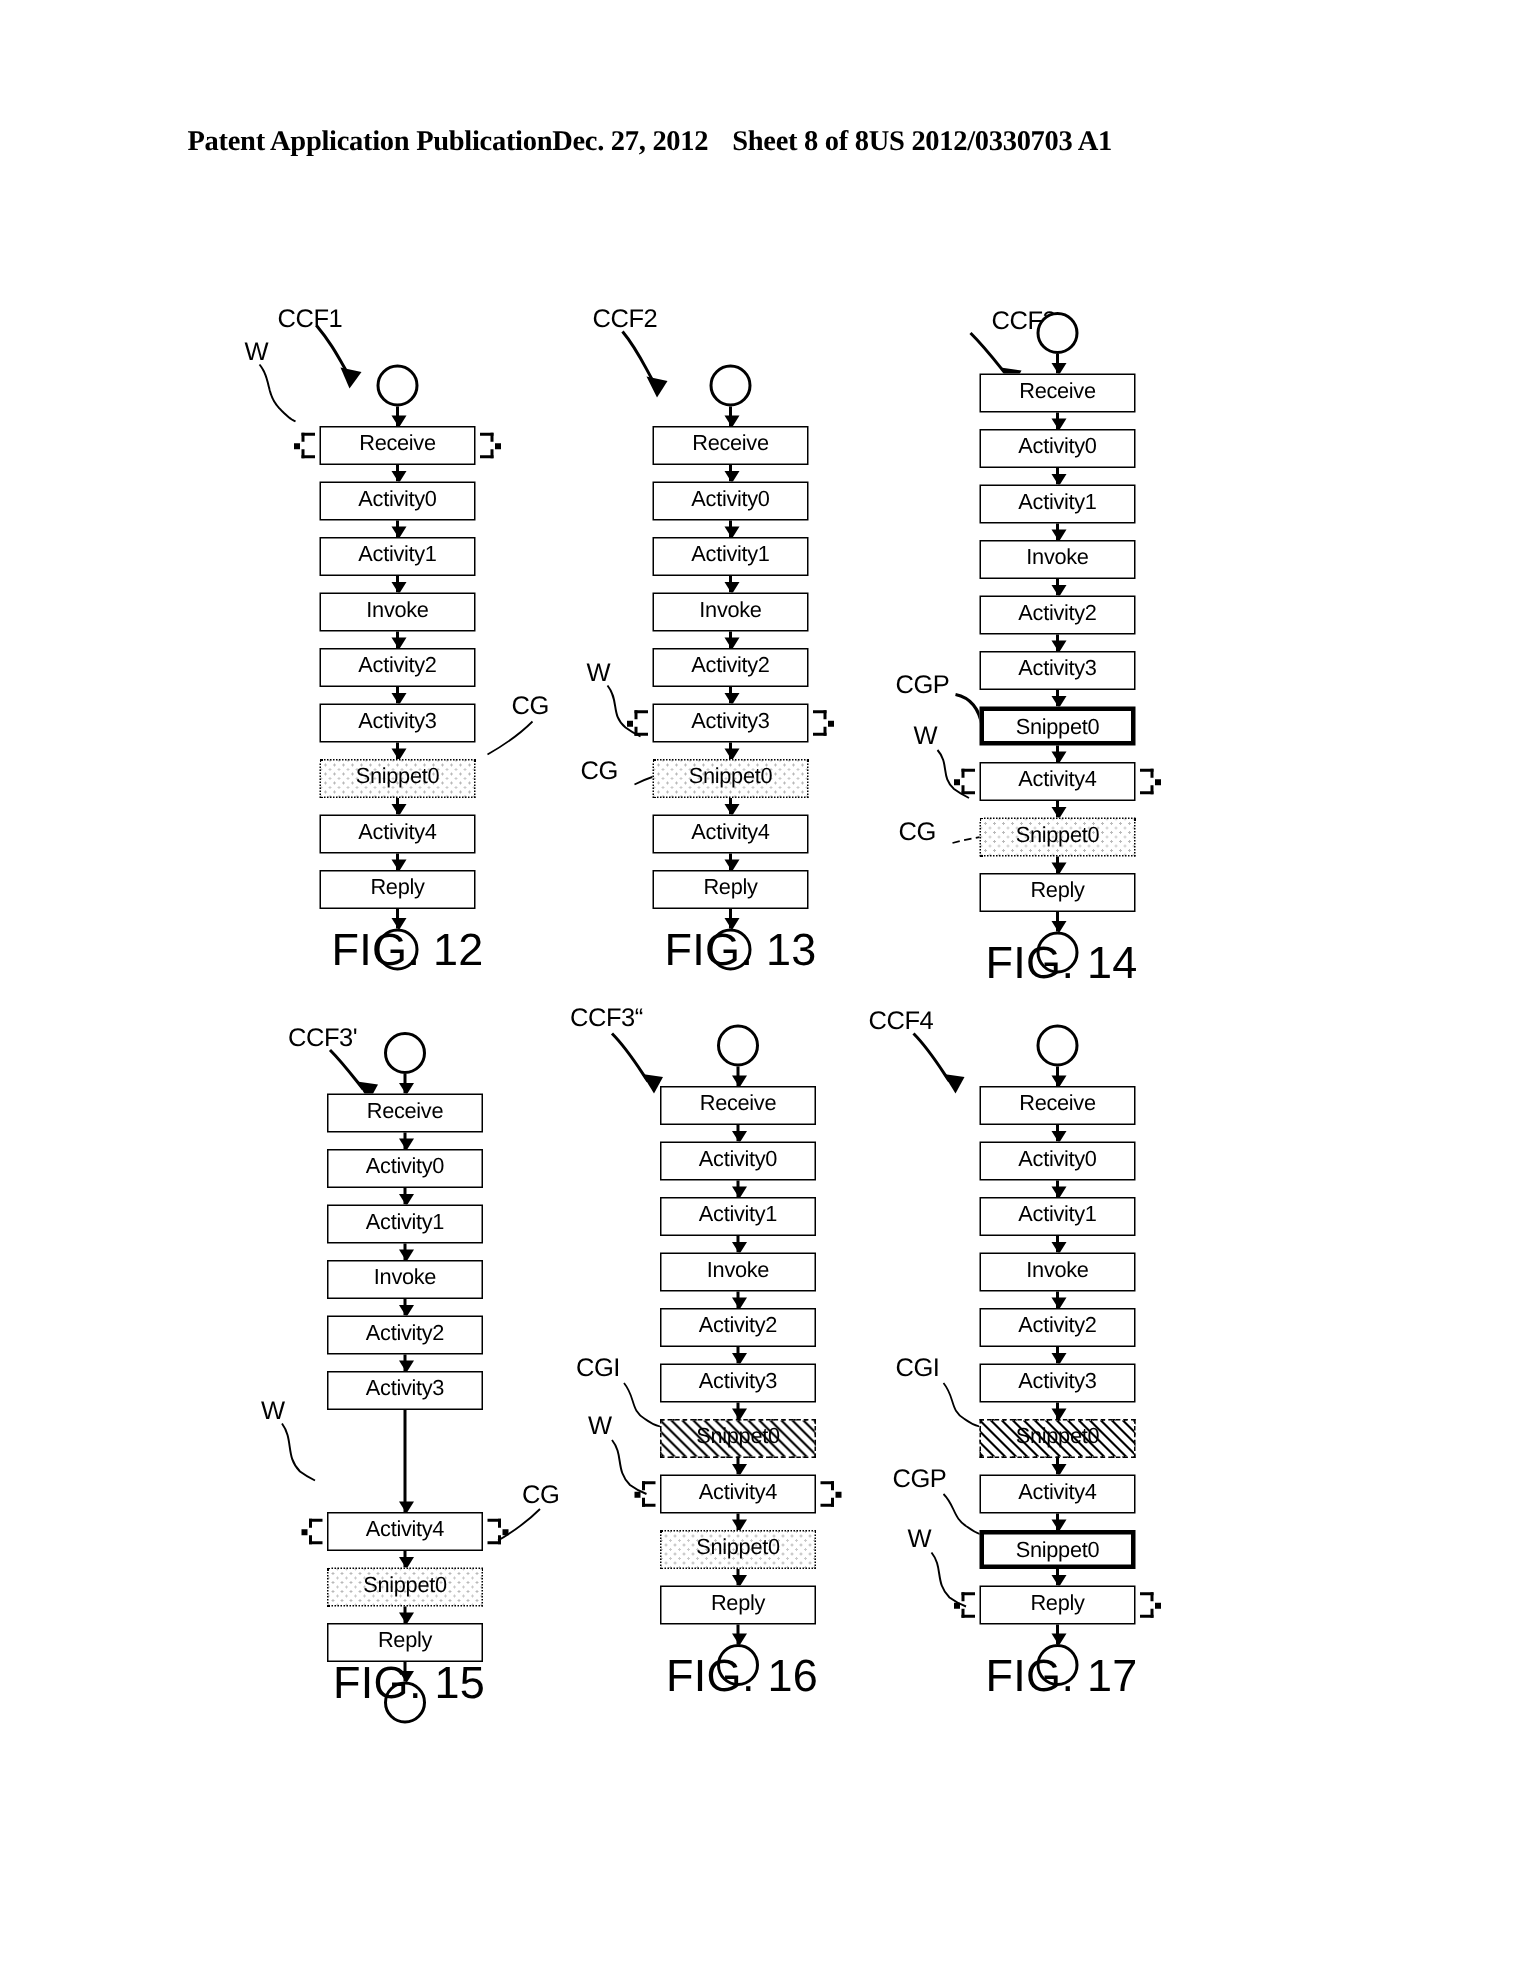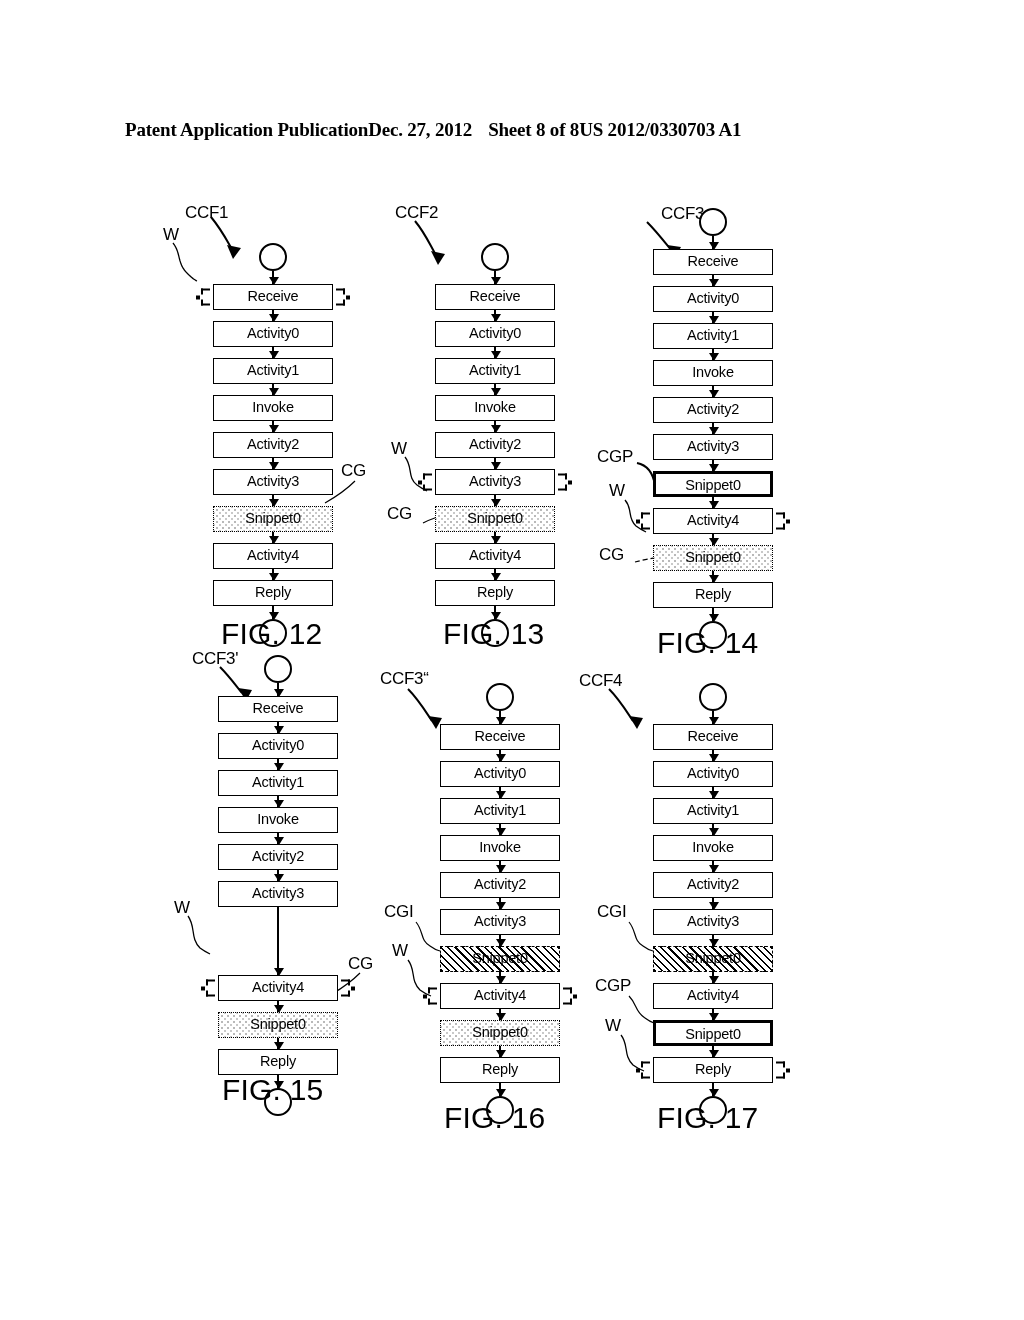--- a/index.html
+++ b/index.html
@@ -24,21 +24,21 @@
     width: 774px;
     display: flex;
     justify-content: flex-start;
     align-items: baseline;
     font-family: "Liberation Serif", serif;
     font-weight: bold;
     font-size: 19px;
     letter-spacing: -0.2px;
     white-space: nowrap;
   }
-  #pub-header .hdr-mid { display: flex; gap: 16px; margin-top: 35px; }
+  #pub-header .hdr-mid { display: flex; gap: 16px; }
 
   
   .fig-col {
     position: absolute;
   }
 
   .flow {
     position: relative;
   }
 
@@ -71,21 +71,21 @@
     border-top: 8px solid #000;
   }
   .arrow.a-sm { height: 11px; }
   .arrow.a-md { height: 13px; }
   .arrow.a-gap { height: 68px; }
 
   
   .box {
     position: relative;
     box-sizing: border-box;
-    width: 120px;
+    width: 104px;
     height: 26px;
     margin: 0 auto;
     background: #fff;
     border: 1.6px solid #000;
     font-size: 14.5px;
     line-height: 23px;
     text-align: center;
     letter-spacing: -0.2px;
     white-space: nowrap;
   }
@@ -309,21 +309,21 @@
       <div class="box cg"><span class="box-label">Snippet0</span></div>
       <div class="arrow a-sm"></div>
       <div class="box"><span class="box-label">Reply</span></div>
       <div class="arrow a-md"></div>
       <div class="node-circle"></div>
     </div>
 
   <div class="fig-caption" style="left:4px; top:418px;">FIG. 14</div>
 </div>
 
-<div class="fig-col" id="col-fig15" style="left:218px; top:655px;">
+<div class="fig-col" id="col-fig15" style="left:218px; top:688px;">
 
   <span class="ref" style="left:-26px; top:-6px;">CCF3'</span>
   <svg class="lead" style="left:0px; top:10px;" width="62" height="44">
     <path d="M2 2 C10 10, 16 18, 24 28" stroke="#000" stroke-width="2" fill="none"></path>
     <polygon points="28,36 20,23 34,25" fill="#000"></polygon>
   </svg>
 
   <span class="ref" style="left:-44px; top:243px;">W</span>
   <svg class="lead" style="left:-32px; top:259px;" width="40" height="46">
     <path d="M2 2 C10 13, 4 24, 14 34 C18 37, 20 38, 24 40" stroke="#000" stroke-width="1.3" fill="none"></path>

